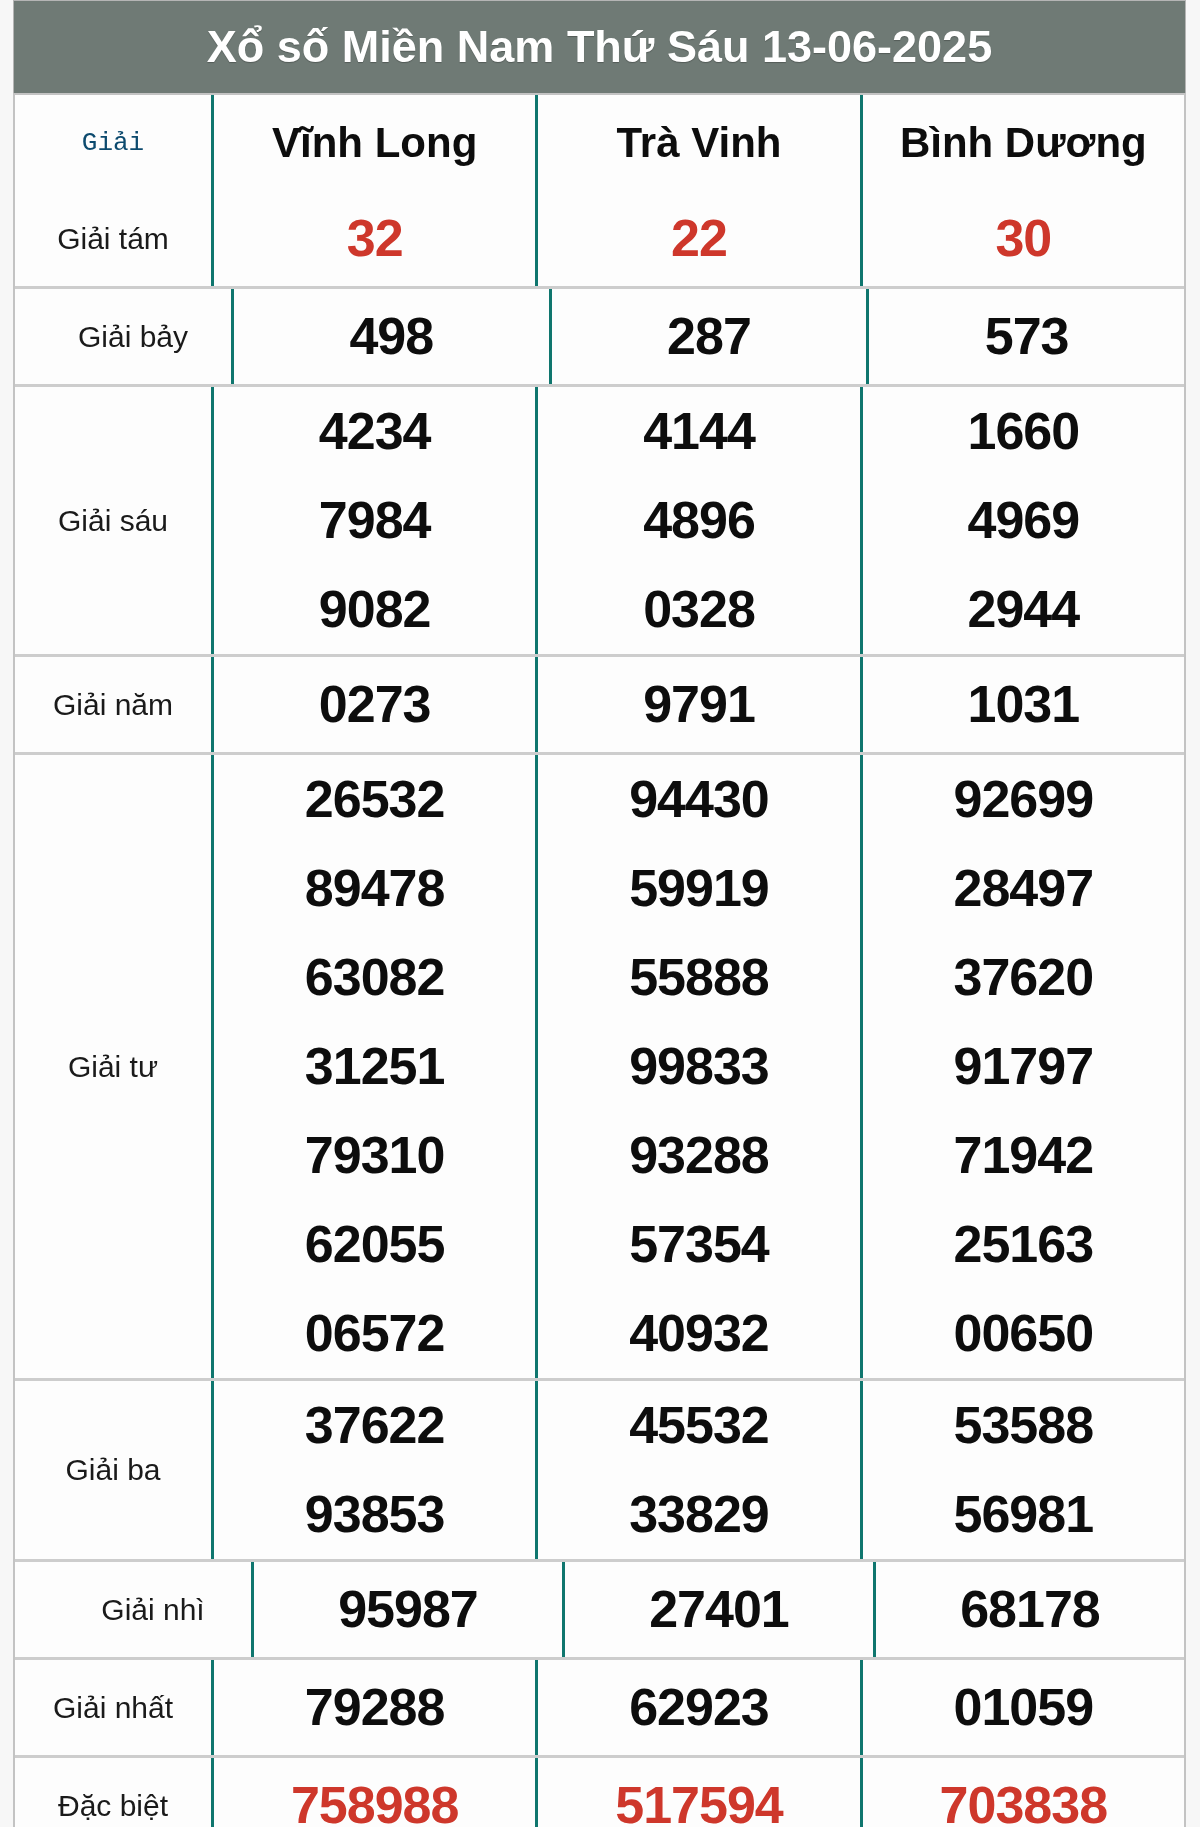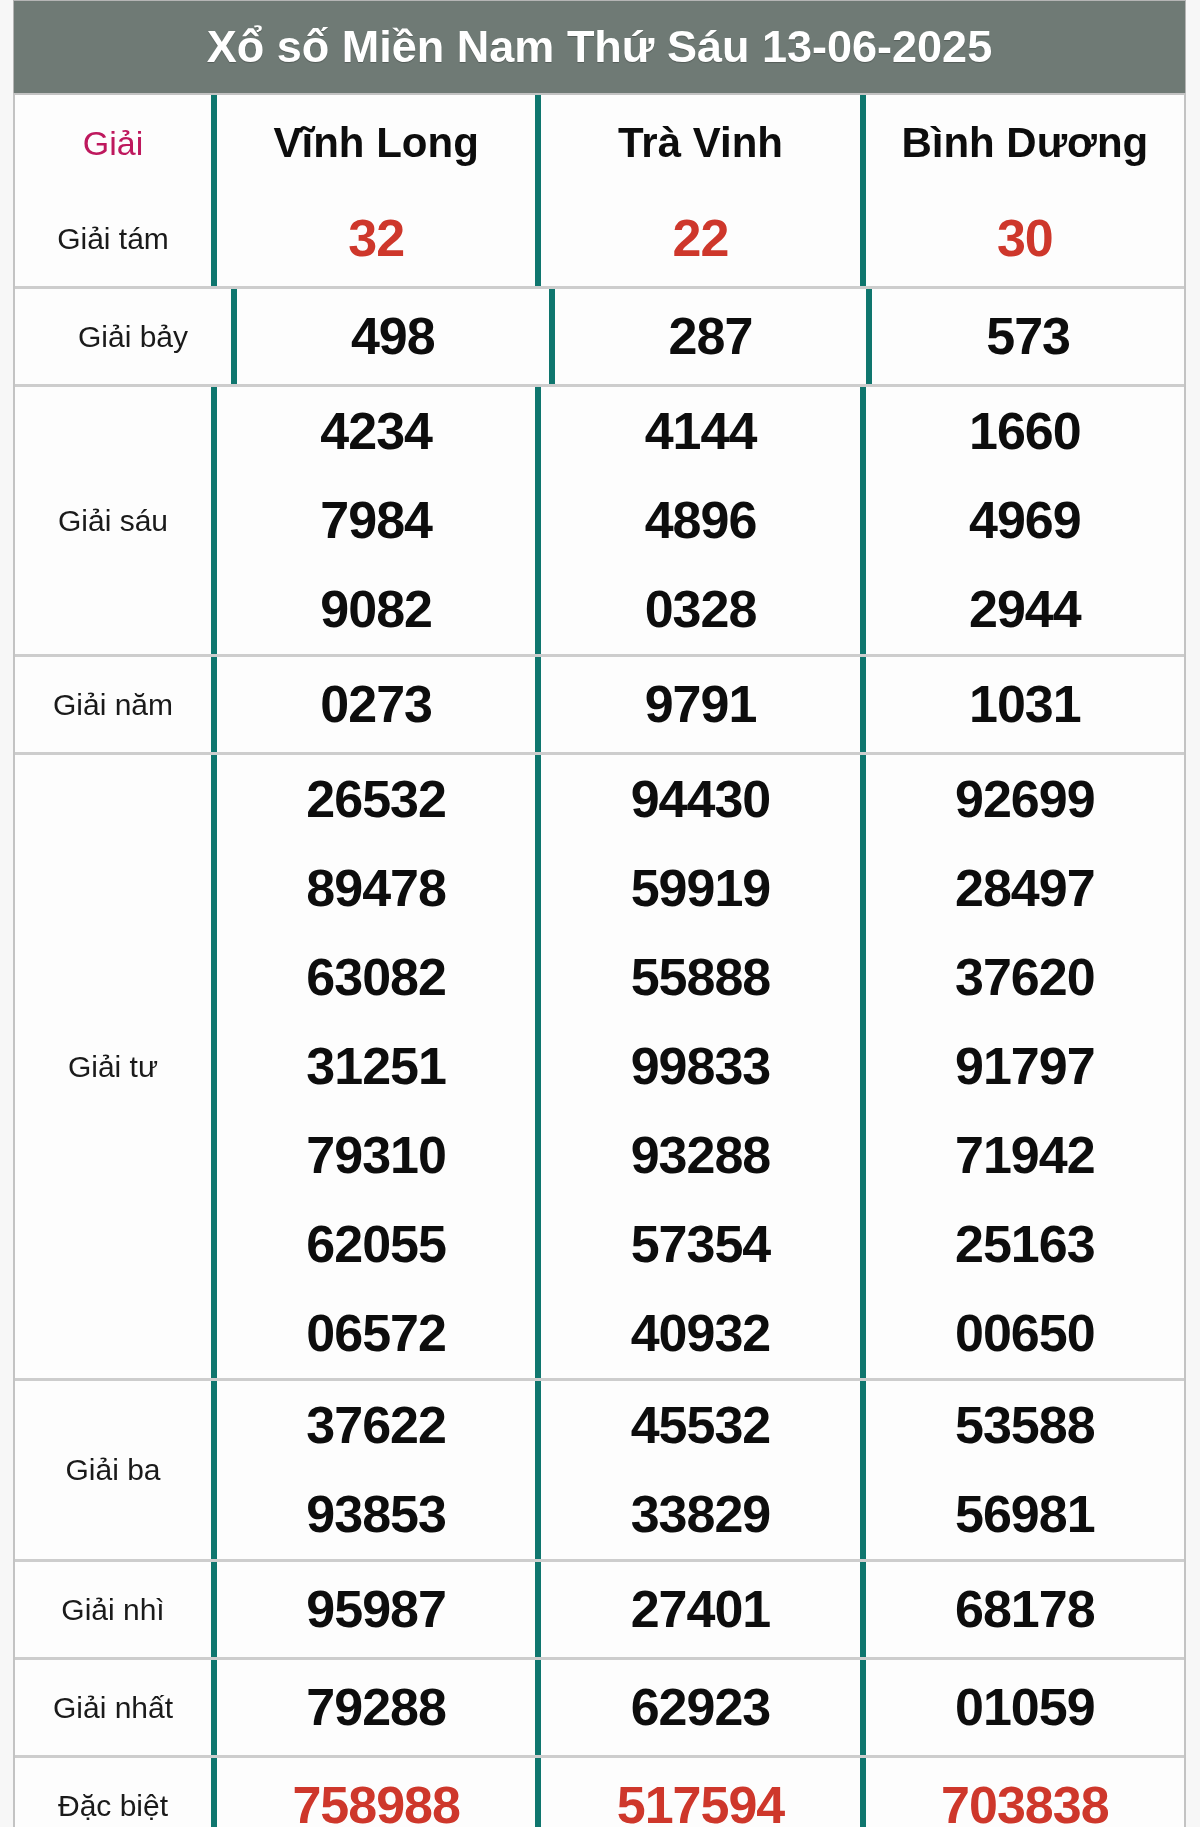--- a/index.html
+++ b/index.html
@@ -30,28 +30,28 @@
   }
   .row{
     display:grid;
     grid-template-columns:196px 1fr 1fr 1fr;
     border-top:3px solid #cdcdcd;
   }
   .row:first-child{border-top:none;}
   .cell{
     display:flex;flex-direction:column;
     justify-content:space-around;align-items:center;
-    border-left:6px solid #0f766e;
+    border-left:3px solid #0f766e;
     background:#fdfdfd;
     min-width:0;
   }
   .cell:first-child{border-left:none;}
   .header-row{min-height:96px;}
   .corner-label{
-    font-size:34px;color:#be185d;
+    font-size:26px;color:#0c4a6e;font-family:Liberation Mono, monospace;
   }
   .province{
     font-size:42px;font-weight:bold;color:#0d0d0d;
   }
   .label-cell{
     font-size:30px;color:#1a1a1a;text-align:center;
     justify-content:center;
   }
   .num{
     font-size:52px;font-weight:bold;color:#0d0d0d;
@@ -166,21 +166,21 @@
           </div>
           <div class="cell num-cell">
             <div class="num">45532</div>
             <div class="num">33829</div>
           </div>
           <div class="cell num-cell">
             <div class="num">53588</div>
             <div class="num">56981</div>
           </div>
         </div>
-        <div class="row" style="min-height: 95px;">
+        <div class="row" style="min-height: 95px; padding-left: 40px;">
           <div class="cell label-cell">Giải nhì</div>
           <div class="cell num-cell">
             <div class="num">95987</div>
           </div>
           <div class="cell num-cell">
             <div class="num">27401</div>
           </div>
           <div class="cell num-cell">
             <div class="num">68178</div>
           </div>

